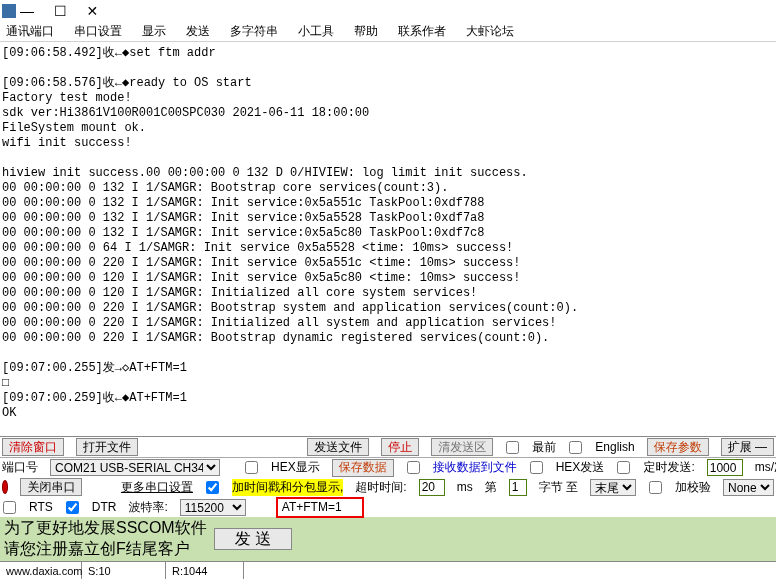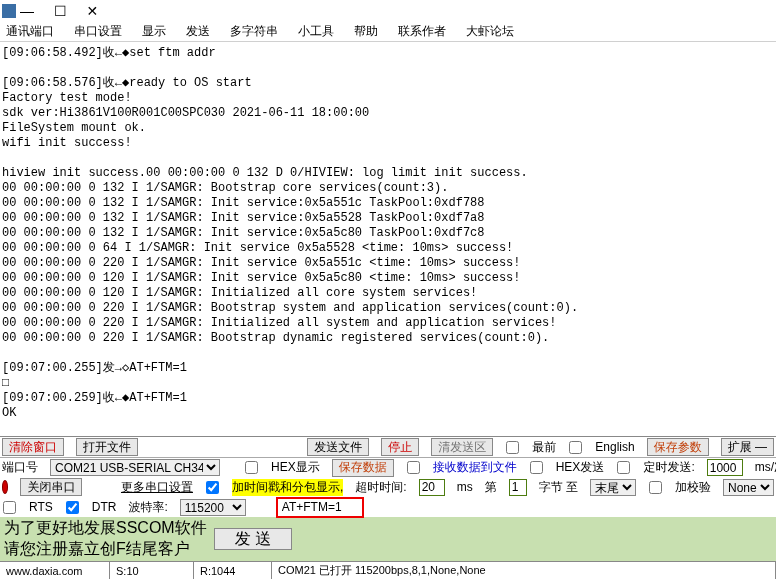--- a/index.html
+++ b/index.html
@@ -152,19 +152,18 @@
 <div class="promo1">
   <div>
     <span>为了更好地发展SSCOM软件</span><br>
     <span>请您注册嘉立创F结尾客户</span>
   </div>
   <span class="btn" style="width:78px;justify-content:center;height:22px;align-self:center;margin-right:480px">发  送</span>
 </div>
 
 
 <div class="status-bar">
-  <div style="width:110px">www.daxia.com</div>
+  <div style="width:82px">www.daxia.com</div>
   <div style="width:84px">S:10</div>
   <div style="width:78px">R:1044</div>
-  <div style="flex:1">COM21 已打开 115200bps,8,1,None,None</div>
 </div>
 
 </div>
 
 </body></html>

